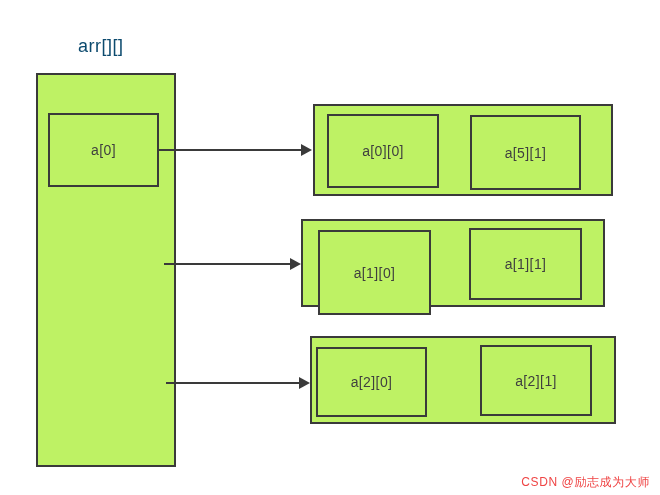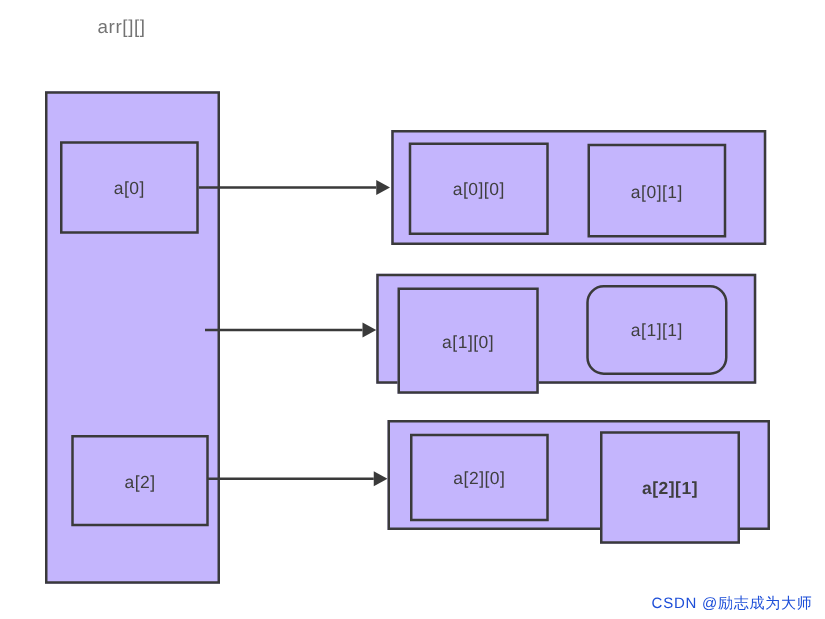--- a/index.html
+++ b/index.html
@@ -15,32 +15,32 @@
     width: 660px;
     height: 495px;
     background: #ffffff;
     overflow: hidden;
   }
 
   
   .arr-label {
     position: absolute;
     left: 78px;
-    top: 13px;
-    font-size: 15px;
-    color: #737373;
+    top: 36px;
+    font-size: 18px;
+    color: #0c4a6e;
     letter-spacing: 0.5px;
     white-space: nowrap;
   }
 
   
   .rect {
     position: absolute;
     box-sizing: border-box;
-    background: #c4b5fd;
+    background: #bef264;
   }
   .outer-rect {
     border: 2px solid #3a3a3a;
   }
   .cell-rect {
     border: 2px solid #3a3a3a;
     display: flex;
     align-items: center;
     justify-content: center;
   }
@@ -73,43 +73,40 @@
     border-bottom: 6px solid transparent;
     border-left: 11px solid #3a3a3a;
   }
 
   
   .watermark {
     position: absolute;
     right: 10px;
     bottom: 4px;
     font-size: 12px;
-    color: #1d4ed8;
+    color: #ef4444;
     letter-spacing: 0.6px;
     white-space: nowrap;
     user-select: none;
   }
 </style>
 </head>
 <body>
 
 <div id="canvas">
 
   <div class="arr-label">arr[][]</div>
 
   <div class="rect outer-rect" style="left:36px; top:73px; width:140px; height:394px;"></div>
 
   <div class="rect cell-rect" style="left:48px; top:113px; width:111px; height:74px;">
     <span class="cell-label">a[0]</span>
   </div>
 
 
-  <div class="rect cell-rect" style="left:57px; top:348px; width:110px; height:73px;">
-    <span class="cell-label">a[2]</span>
-  </div>
 
   <div class="arrow" style="left:159px; top:150px; width:153px;">
     <div class="shaft" style="width:142px;"></div>
     <div class="head" style="left:142px;"></div>
   </div>
 
   <div class="arrow" style="left:164px; top:264px; width:137px;">
     <div class="shaft" style="width:126px;"></div>
     <div class="head" style="left:126px;"></div>
   </div>
@@ -119,38 +116,38 @@
     <div class="head" style="left:133px;"></div>
   </div>
 
   <div class="rect outer-rect" style="left:313px; top:104px; width:300px; height:92px;"></div>
 
   <div class="rect cell-rect" style="left:327px; top:114px; width:112px; height:74px;">
     <span class="cell-label">a[0][0]</span>
   </div>
 
   <div class="rect cell-rect" style="left:470px; top:115px; width:111px; height:75px;">
-    <span class="cell-label">a[0][1]</span>
+    <span class="cell-label">a[5][1]</span>
   </div>
 
   <div class="rect outer-rect" style="left:301px; top:219px; width:304px; height:88px;"></div>
 
   <div class="rect cell-rect" style="left:318px; top:230px; width:113px; height:85px;">
     <span class="cell-label">a[1][0]</span>
   </div>
 
-  <div class="rect cell-rect" style="left:469px; top:228px; width:113px; height:72px;border-radius:14px;">
+  <div class="rect cell-rect" style="left:469px; top:228px; width:113px; height:72px;">
     <span class="cell-label">a[1][1]</span>
   </div>
 
   <div class="rect outer-rect" style="left:310px; top:336px; width:306px; height:88px;"></div>
 
-  <div class="rect cell-rect" style="left:328px; top:347px; width:111px; height:70px;">
+  <div class="rect cell-rect" style="left:316px; top:347px; width:111px; height:70px;">
     <span class="cell-label">a[2][0]</span>
   </div>
 
-  <div class="rect cell-rect" style="left:480px; top:345px; width:112px; height:90px;font-weight:bold;">
+  <div class="rect cell-rect" style="left:480px; top:345px; width:112px; height:71px;">
     <span class="cell-label">a[2][1]</span>
   </div>
 
   <div class="watermark">CSDN @励志成为大师</div>
 
 </div>
 
 </body></html>

